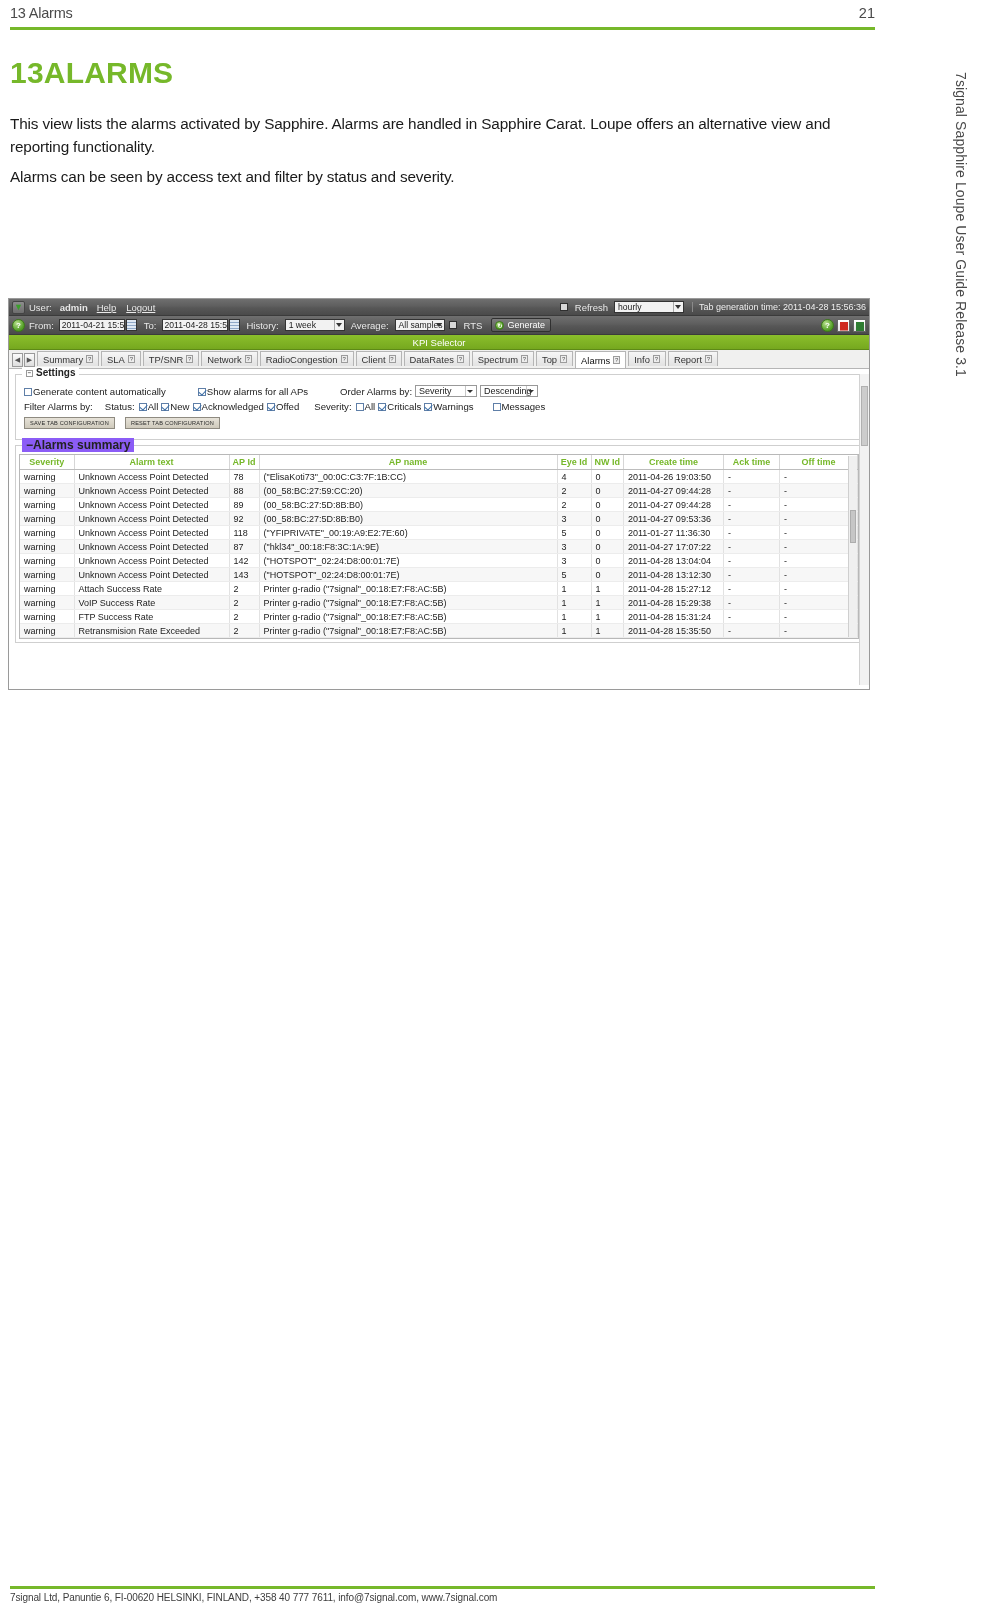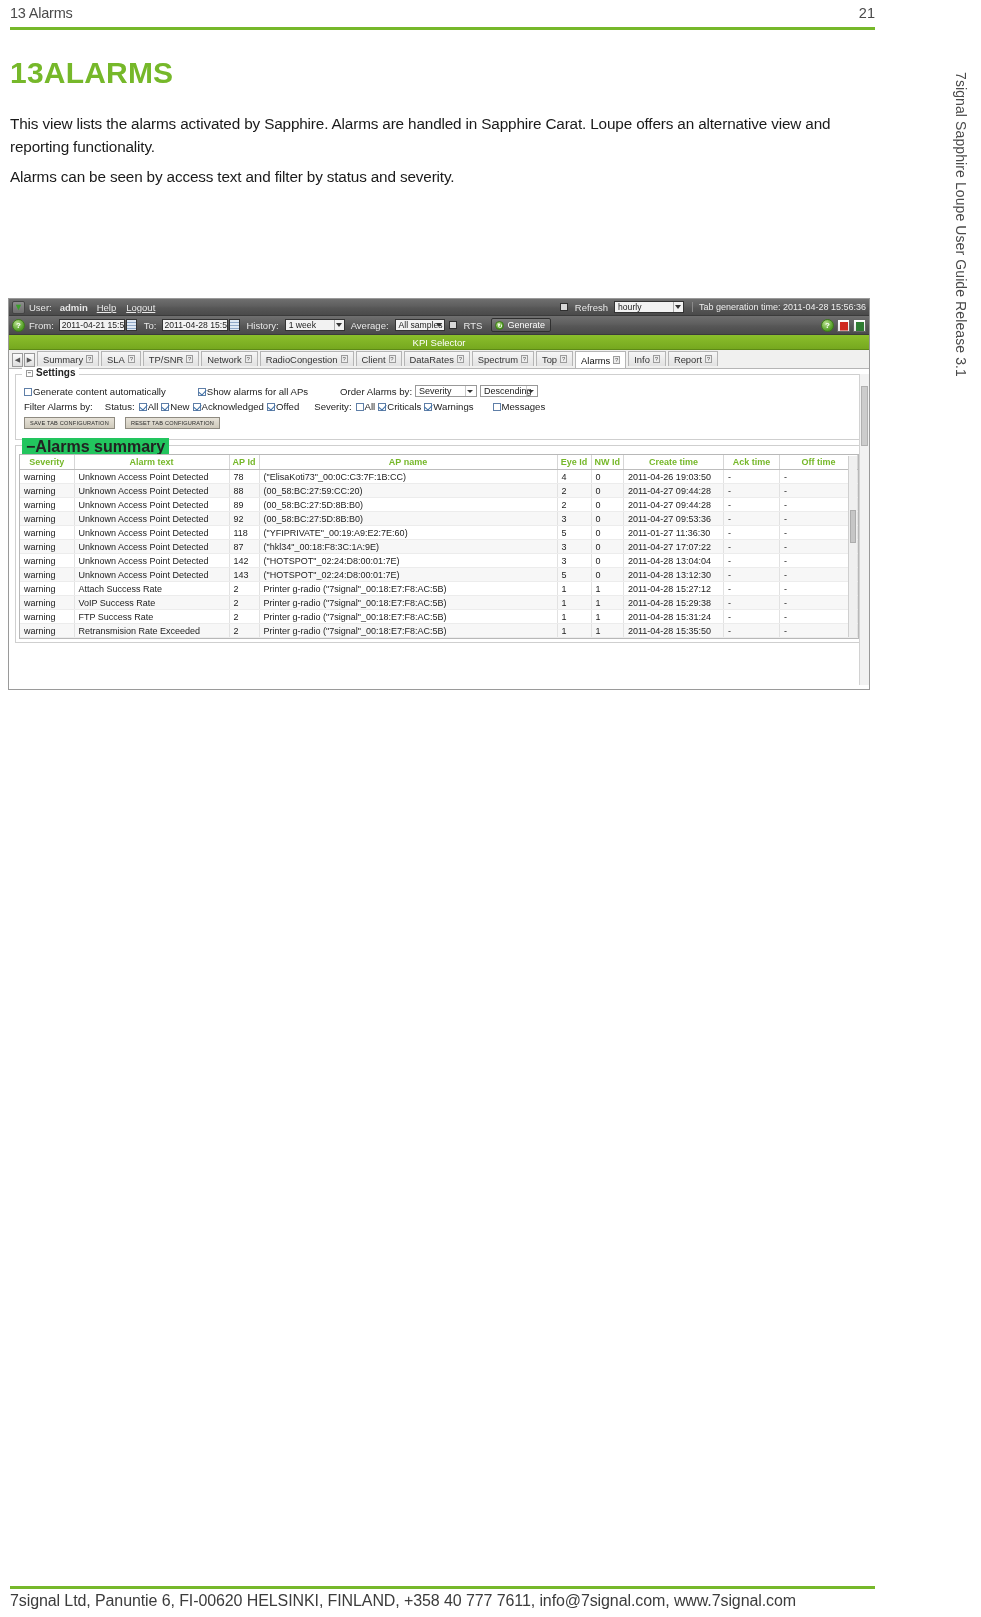--- a/index.html
+++ b/index.html
@@ -290,21 +290,21 @@
     position:absolute;left:1px;right:1px;top:12px;height:60px;
     background:#cccccc;border:1px solid #b0b0b0;
   }
 
   
   .foot-rule {
     position:absolute; left:10px; top:1586px; width:865px; height:3px; background:#76b82a;
   }
   .footer {
     position:absolute; left:10px; top:1592px; width:865px;
-    font-size:16px; color:#3c3c3c; letter-spacing:-0.1px;
+    font-size:10px; color:#3c3c3c; letter-spacing:-0.1px;
   }
 </style>
 </head>
 <body>
 
 <div class="page-header">
   <div class="hdr-text">13 Alarms</div>
   <div class="hdr-page">21</div>
 </div>
 <div class="hdr-rule"></div>
@@ -483,21 +483,21 @@
           </span>
       </div>
 
       <div class="srow">
         <span class="cfgbtn">SAVE TAB CONFIGURATION</span>
         <span class="cfgbtn">RESET TAB CONFIGURATION</span>
       </div>
     </div>
 
     <div class="tbl-wrap">
-      <div class="legend" style="position:absolute;top:-7px;left:6px;background:#22c55e;font-size:16px;font-weight:bold;color:#222;padding:0 4px;">
+      <div class="legend" style="position:absolute;top:-7px;left:6px;background:#8b5cf6;font-size:12px;font-weight:bold;color:#222;padding:0 4px;">
         <span class="minus">−</span><span>Alarms summary</span>
       </div>
       <div class="tbl-scroll">
         <table class="alarms">
           <thead>
             <tr id="head-row">
                 <th style="width: 54px;">Severity</th>
                 <th style="width: 155px;">Alarm text</th>
                 <th style="width: 30px;">AP Id</th>
                 <th>AP name</th>

